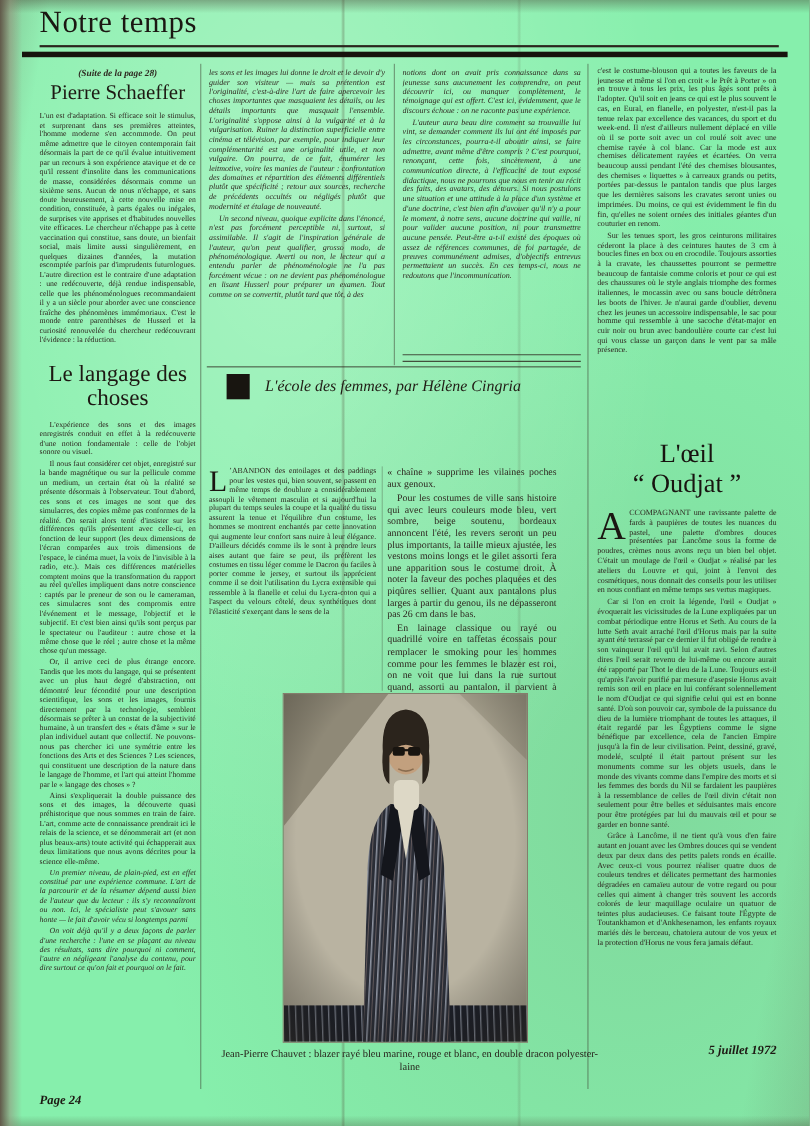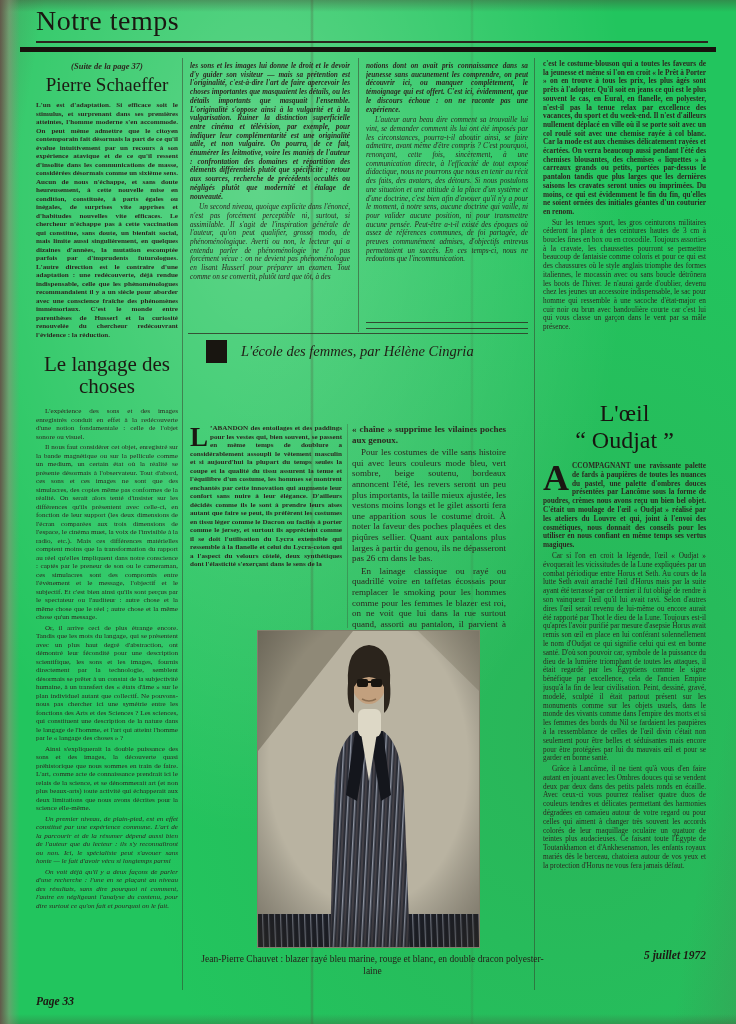--- a/index.html
+++ b/index.html
@@ -1,39 +1,39 @@
 <!DOCTYPE html>
 <html lang="fr"><head>
 <meta charset="utf-8">
 <style>
   html,body{margin:0;padding:0;}
   body{background:#7d786b;font-family:"Liberation Serif","DejaVu Serif",serif;}
   #page{position:relative;width:736px;height:1024px;margin:0 auto;overflow:hidden;
-        background:#22c55e;color:#2e2820;}
+        background:#86efac;color:#2e2820;}
   #page::before{content:"";position:absolute;inset:0;pointer-events:none;
         background:
           radial-gradient(ellipse at 35% 18%, rgba(255,255,248,.28), rgba(0,0,0,0) 55%),
           radial-gradient(ellipse at 78% 72%, rgba(92,82,60,.14), rgba(0,0,0,0) 55%),
           linear-gradient(100deg, rgba(96,88,70,.30) 0%, rgba(0,0,0,0) 5%, rgba(0,0,0,0) 93%, rgba(96,88,70,.18) 100%);}
   .edge-top{position:absolute;left:0;top:0;right:0;height:12px;
         background:linear-gradient(rgba(70,63,50,.4),rgba(0,0,0,0));}
   .edge-bottom{position:absolute;left:0;bottom:0;right:0;height:10px;
         background:linear-gradient(rgba(0,0,0,0),rgba(70,63,50,.28));}
   .edge-left{position:absolute;left:0;top:0;bottom:0;width:20px;
         background:linear-gradient(90deg,#615a4a,rgba(148,140,120,.55) 45%,rgba(0,0,0,0));}
   .crease{position:absolute;top:0;bottom:0;width:4px;pointer-events:none;
         background:linear-gradient(90deg,rgba(0,0,0,0),rgba(80,70,52,.30),rgba(0,0,0,0));}
   .masthead{position:absolute;left:36px;top:5px;font-size:28px;letter-spacing:.5px;color:#1b1712;}
   .rule-thin{position:absolute;left:36px;top:41px;width:672px;height:2px;background:#2a251d;}
   .rule-thick{position:absolute;left:20px;top:47px;width:696px;height:5px;background:#17130d;}
   .vrule{position:absolute;width:1px;background:rgba(55,48,38,.48);}
   .hrule{position:absolute;height:1px;background:rgba(45,39,30,.75);}
   .col{position:absolute;overflow:hidden;text-align:justify;}
   .col p{margin:0 0 2px 0;text-indent:9px;}
-  .col p.noind{text-indent:0;font-weight:bold;}
+  .col p.noind{text-indent:0;}
   .sm{font-size:7.1px;line-height:8.5px;}
   .sm2{font-size:7.3px;line-height:8.7px;}
   .ital{font-style:italic;}
   .suite{font-style:italic;font-weight:bold;text-align:center;font-size:8.5px;text-indent:0 !important;margin-bottom:10px !important;}
   .author-h{font-size:19px;text-align:center;text-indent:0 !important;font-style:normal;
             margin:4px 0 12px 0 !important;color:#1d1913;}
   .sec-h{font-size:21px;line-height:22px;text-align:center;text-indent:0 !important;
          margin:14px 0 10px 0 !important;color:#1d1913;}
   .kicker-row{position:absolute;left:206px;top:340px;display:flex;align-items:center;}
   .fleuron{width:21px;height:23px;background:#181510;margin-right:14px;}
@@ -69,21 +69,21 @@
   <div class="rule-thick"></div>
 
   <div class="vrule" style="left:182px;top:58px;height:932px"></div>
   <div class="vrule" style="left:358px;top:58px;height:274px"></div>
   <div class="vrule" style="left:534px;top:58px;height:932px"></div>
   <div class="vrule" style="left:347px;top:424px;height:204px;opacity:.6"></div>
   <div class="dbl-rule"></div>
   <div class="hrule" style="left:188px;top:333px;width:340px"></div>
 
   <div class="col sm" style="left:36px;top:62px;width:142px;height:928px">
-    <p class="suite">(Suite de la page 37)</p>
+    <p class="suite">(Suite de la page 28)</p>
     <p class="author-h">Pierre Schaeffer</p>
     <p class="noind">L'un est d'adaptation. Si efficace soit le stimulus, et surprenant dans ses premières atteintes, l'homme moderne s'en accommode. On peut même admettre que le citoyen contemporain fait désormais la part de ce qu'il évalue intuitivement par un recours à son expérience atavique et de ce qu'il ressent d'insolite dans les communications de masse, considérées désormais comme un sixième sens. Aucun de nous n'échappe, et sans doute heureusement, à cette nouvelle mise en condition, constituée, à parts égales ou inégales, de surprises vite apprises et d'habitudes nouvelles vite efficaces. Le chercheur n'échappe pas à cette vaccination qui constitue, sans doute, un bienfait social, mais limite aussi singulièrement, en quelques dizaines d'années, la mutation escomptée parfois par d'imprudents futurologues. L'autre direction est le contraire d'une adaptation : une redécouverte, déjà rendue indispensable, celle que les phénoménologues recommandaient il y a un siècle pour aborder avec une conscience fraîche des phénomènes immémoriaux. C'est le monde entre parenthèses de Husserl et la curiosité renouvelée du chercheur redécouvrant l'évidence : la réduction.</p>
     <p class="sec-h">Le langage des choses</p>
     <p>L'expérience des sons et des images enregistrés conduit en effet à la redécouverte d'une notion fondamentale : celle de l'objet sonore ou visuel.</p>
     <p>Il nous faut considérer cet objet, enregistré sur la bande magnétique ou sur la pellicule comme un medium, un certain état où la réalité se présente désormais à l'observateur. Tout d'abord, ces sons et ces images ne sont que des simulacres, des copies même pas conformes de la réalité. On serait alors tenté d'insister sur les différences qu'ils présentent avec celle-ci, en fonction de leur support (les deux dimensions de l'écran comparées aux trois dimensions de l'espace, le cinéma muet, la voix de l'invisible à la radio, etc.). Mais ces différences matérielles comptent moins que la transformation du rapport au réel qu'elles impliquent dans notre conscience : captés par le preneur de son ou le cameraman, ces simulacres sont des compromis entre l'événement et le message, l'objectif et le subjectif. Et c'est bien ainsi qu'ils sont perçus par le spectateur ou l'auditeur : autre chose et la même chose que le réel ; autre chose et la même chose qu'un message.</p>
     <p>Or, il arrive ceci de plus étrange encore. Tandis que les mots du langage, qui se présentent avec un plus haut degré d'abstraction, ont démontré leur fécondité pour une description scientifique, les sons et les images, fournis directement par la technologie, semblent désormais se prêter à un constat de la subjectivité humaine, à un transfert des « états d'âme » sur le plan individuel autant que collectif. Ne pouvons-nous pas chercher ici une symétrie entre les fonctions des Arts et des Sciences ? Les sciences, qui constituent une description de la nature dans le langage de l'homme, et l'art qui atteint l'homme par le « langage des choses » ?</p>
     <p>Ainsi s'expliquerait la double puissance des sons et des images, la découverte quasi préhistorique que nous sommes en train de faire. L'art, comme acte de connaissance prendrait ici le relais de la science, et se dénommerait art (et non plus beaux-arts) toute activité qui échapperait aux deux limitations que nous avons décrites pour la science elle-même.</p>
     <p class="ital">Un premier niveau, de plain-pied, est en effet constitué par une expérience commune. L'art de la parcourir et de la résumer dépend aussi bien de l'auteur que du lecteur : ils s'y reconnaîtront ou non. Ici, le spécialiste peut s'avouer sans honte — le fait d'avoir vécu si longtemps parmi</p>
     <p class="ital">On voit déjà qu'il y a deux façons de parler d'une recherche : l'une en se plaçant au niveau des résultats, sans dire pourquoi ni comment, l'autre en négligeant l'analyse du contenu, pour dire surtout ce qu'on fait et pourquoi on le fait.</p>
   </div>
@@ -156,15 +156,15 @@
   <div class="oudjat-title">
     <span>L'œil</span><br>
     <span>“ Oudjat ”</span>
   </div>
   <div class="col" style="left:543px;top:462px;width:163px;height:526px;font-size:7.3px;line-height:8.8px">
     <p class="noind"><span class="dropcap-big">A</span><span>CCOMPAGNANT une ravissante palette de fards à paupières de toutes les nuances du pastel, une palette d'ombres douces présentées par Lancôme sous la forme de poudres, crèmes nous avons reçu un bien bel objet. C'était un moulage de l'œil « Oudjat » réalisé par les ateliers du Louvre et qui, joint à l'envoi des cosmétiques, nous donnait des conseils pour les utiliser en nous confiant en même temps ses vertus magiques.</span></p>
     <p>Car si l'on en croit la légende, l'œil « Oudjat » évoquerait les vicissitudes de la Lune expliquées par un combat périodique entre Horus et Seth. Au cours de la lutte Seth avait arraché l'œil d'Horus mais par la suite ayant été terrassé par ce dernier il fut obligé de rendre à son vainqueur l'œil qu'il lui avait ravi. Selon d'autres dires l'œil serait revenu de lui-même ou encore aurait été rapporté par Thot le dieu de la Lune. Toujours est-il qu'après l'avoir purifié par mesure d'asepsie Horus avait remis son œil en place en lui conférant solennellement le nom d'Oudjat ce qui signifie celui qui est en bonne santé. D'où son pouvoir car, symbole de la puissance du dieu de la lumière triomphant de toutes les attaques, il était regardé par les Égyptiens comme le signe bénéfique par excellence, cela de l'ancien Empire jusqu'à la fin de leur civilisation. Peint, dessiné, gravé, modelé, sculpté il était partout présent sur les monuments comme sur les objets usuels, dans le monde des vivants comme dans l'empire des morts et si les femmes des bords du Nil se fardaient les paupières à la ressemblance de celles de l'œil divin c'était non seulement pour être belles et séduisantes mais encore pour être protégées par lui du mauvais œil et pour se garder en bonne santé.</p>
     <p>Grâce à Lancôme, il ne tient qu'à vous d'en faire autant en jouant avec les Ombres douces qui se vendent deux par deux dans des petits palets ronds en écaille. Avec ceux-ci vous pourrez réaliser quatre duos de couleurs tendres et délicates permettant des harmonies dégradées en camaïeu autour de votre regard ou pour celles qui aiment à changer très souvent les accords colorés de leur maquillage oculaire un quatuor de teintes plus audacieuses. Ce faisant toute l'Égypte de Toutankhamon et d'Ankhesenamon, les enfants royaux mariés dès le berceau, chatoiera autour de vos yeux et la protection d'Horus ne vous fera jamais défaut.</p>
   </div>
 
-  <div class="footer-left">Page 33</div>
+  <div class="footer-left">Page 24</div>
   <div class="footer-right">5 juillet 1972</div>
 </div>
 
 </body></html>

